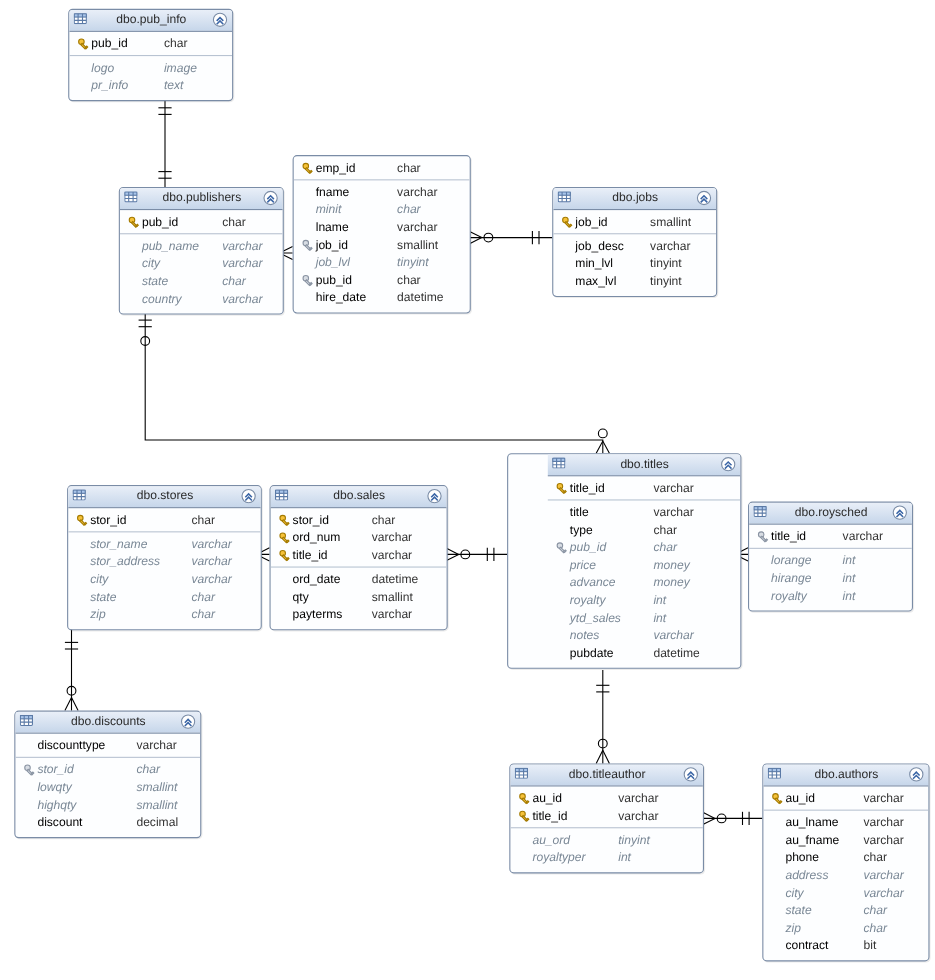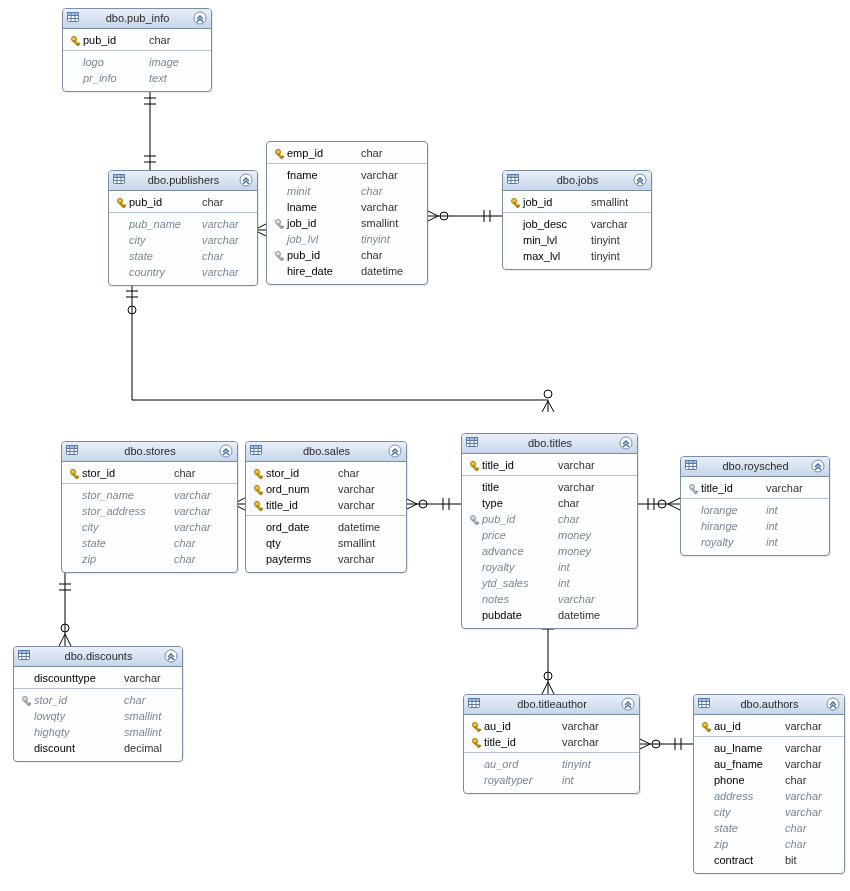--- a/index.html
+++ b/index.html
@@ -499,21 +499,21 @@
             <span class="namecol" style="width:64px">qty</span>
             <span class="typecol">smallint</span>
           </div>
           <div class="row">
             <span class="keycol"></span>
             <span class="namecol" style="width:64px">payterms</span>
             <span class="typecol">varchar</span>
           </div>
         </div>
       </div>
-      <div class="table" style="left: 461px; top: 433px; width: 175px;">
+      <div class="table" style="left: 461px; top: 412px; width: 175px; padding-left: 36px;">
         <div class="table-header">
           <span class="icon"><svg class="icon-table" viewBox="0 0 12 10">
               <rect x="0.5" y="0.5" width="11" height="9" rx="1" fill="#fff" stroke="#5b7aa6"></rect>
               <rect x="0.5" y="0.5" width="11" height="3" fill="#a9c5ea" stroke="#5b7aa6"></rect>
               <line x1="4" y1="0.5" x2="4" y2="9.5" stroke="#5b7aa6"></line>
               <line x1="8" y1="0.5" x2="8" y2="9.5" stroke="#5b7aa6"></line>
               <line x1="0.5" y1="6.5" x2="11.5" y2="6.5" stroke="#5b7aa6"></line>
             </svg></span>
           <span class="title">dbo.titles</span>
           <span class="collapse">

